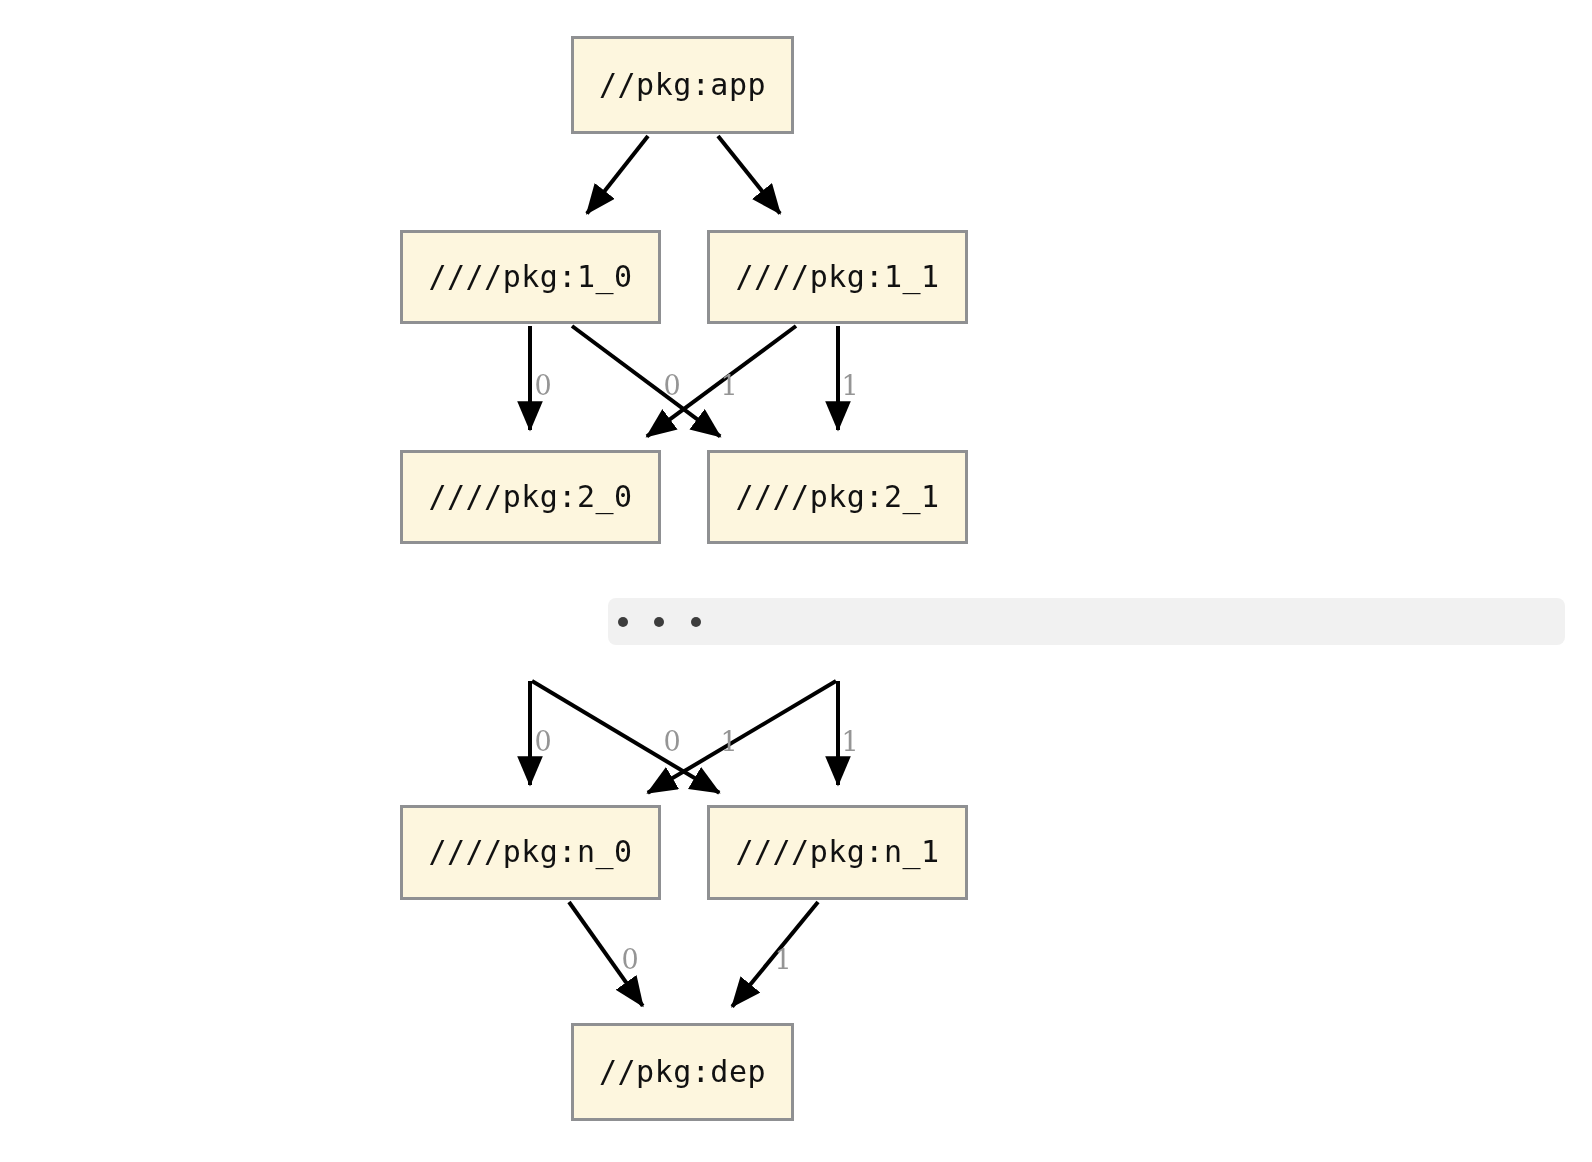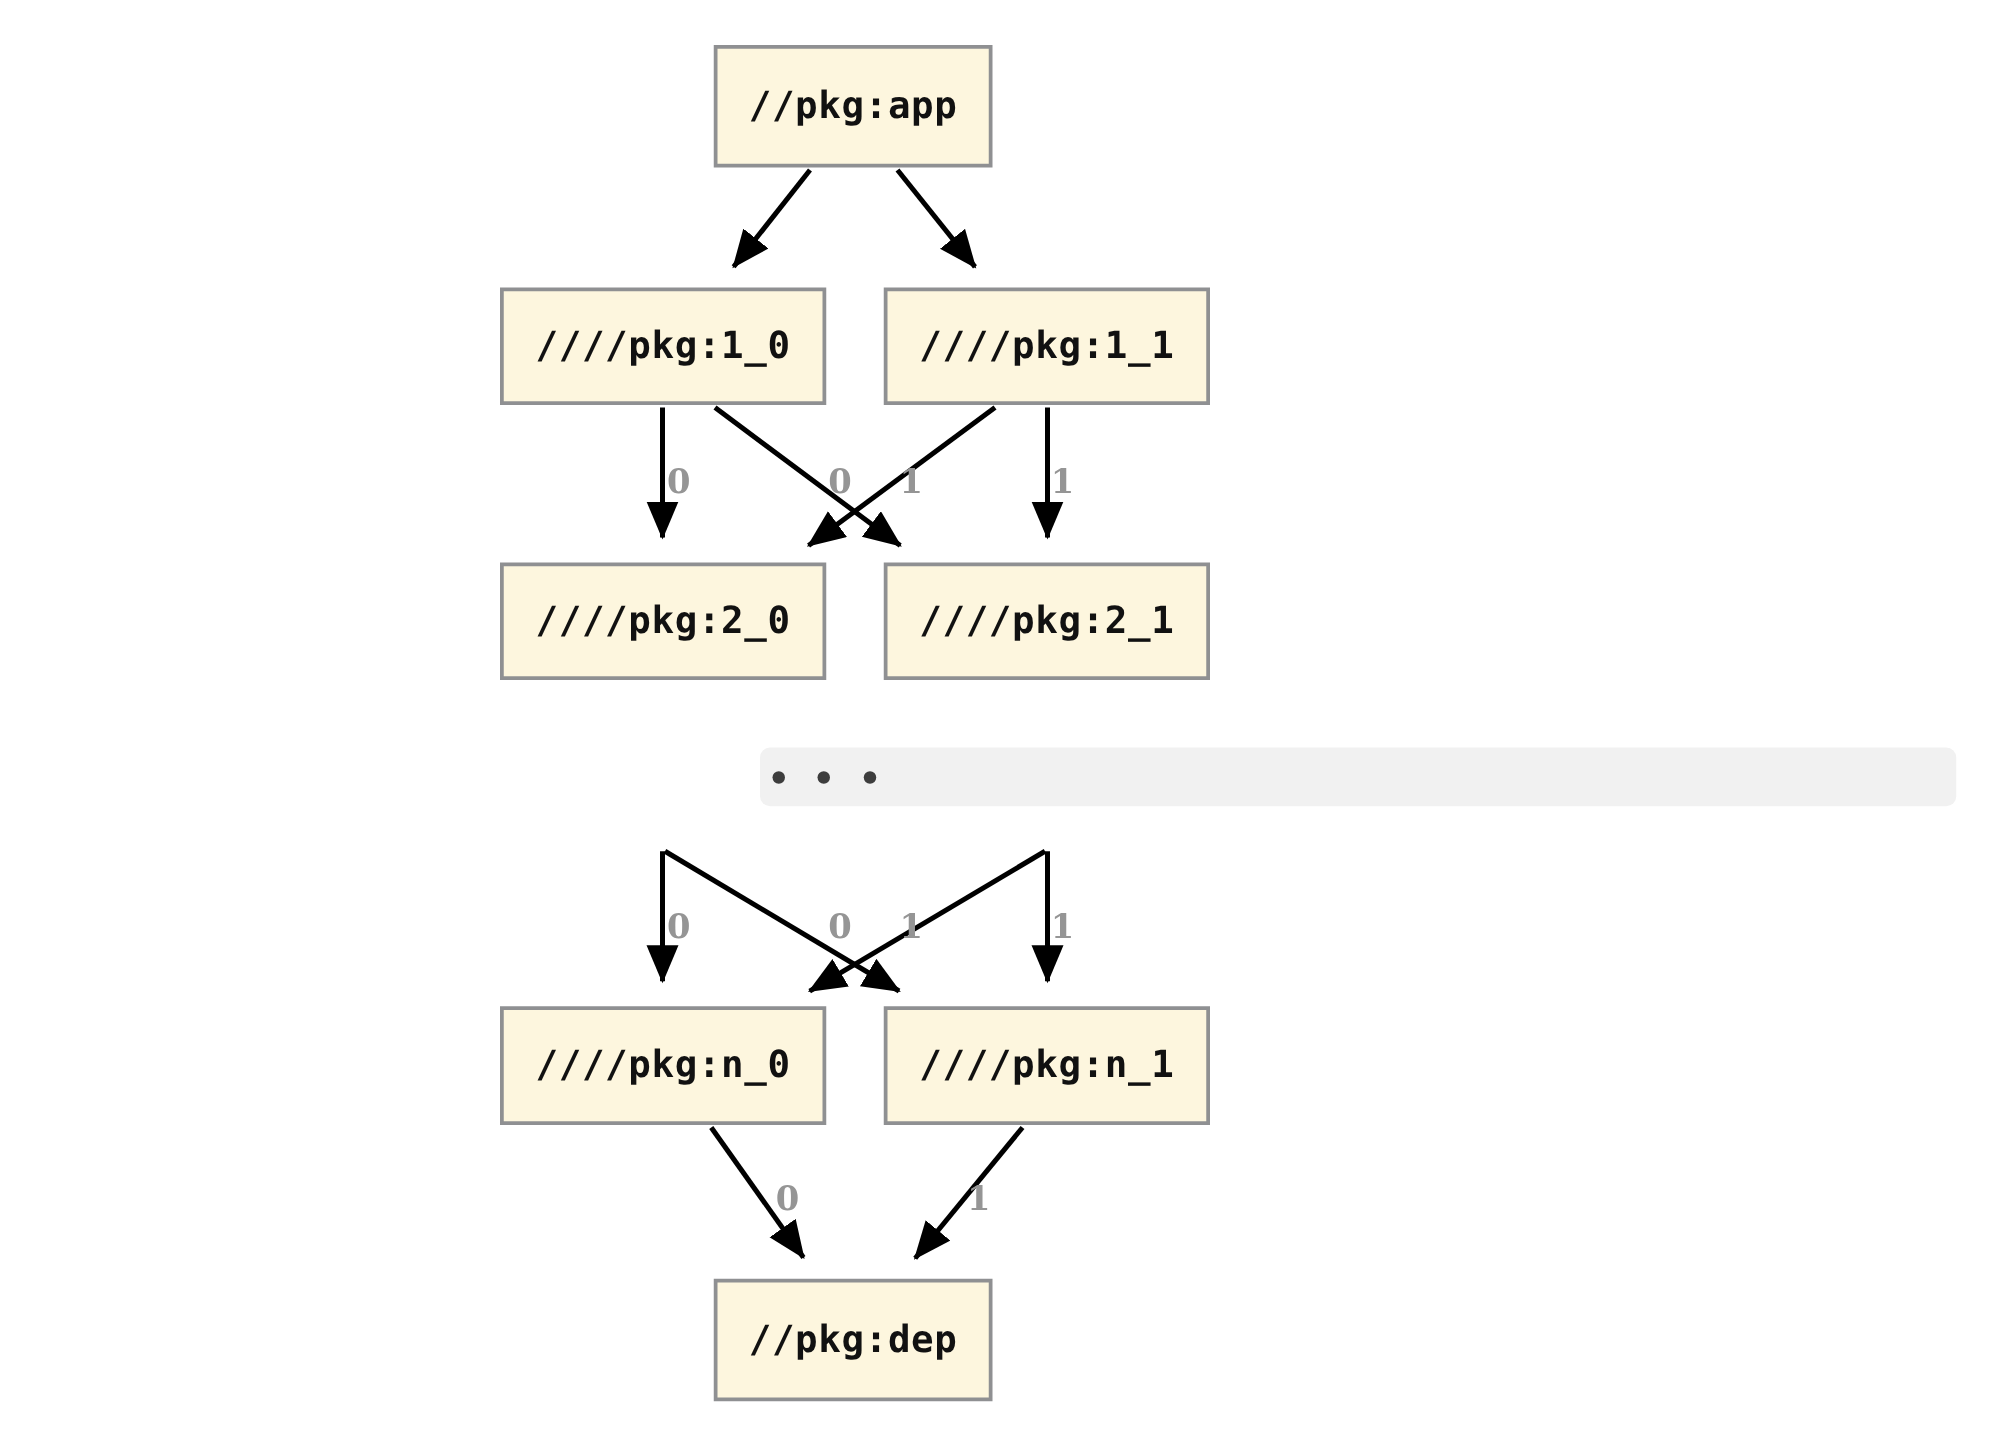--- a/index.html
+++ b/index.html
@@ -10,21 +10,20 @@
   body {
     width: 1592px;
     height: 1162px;
     overflow: hidden;
     font-family: "DejaVu Sans Mono", monospace;
   }
   #graph-root {
     position: relative;
     width: 1592px;
     height: 1162px;
-    font-weight: bold;
   }
   svg#graph-canvas {
     position: absolute;
     top: 0;
     left: 0;
     width: 1592px;
     height: 1162px;
     display: block;
   }
   .node-rect {

